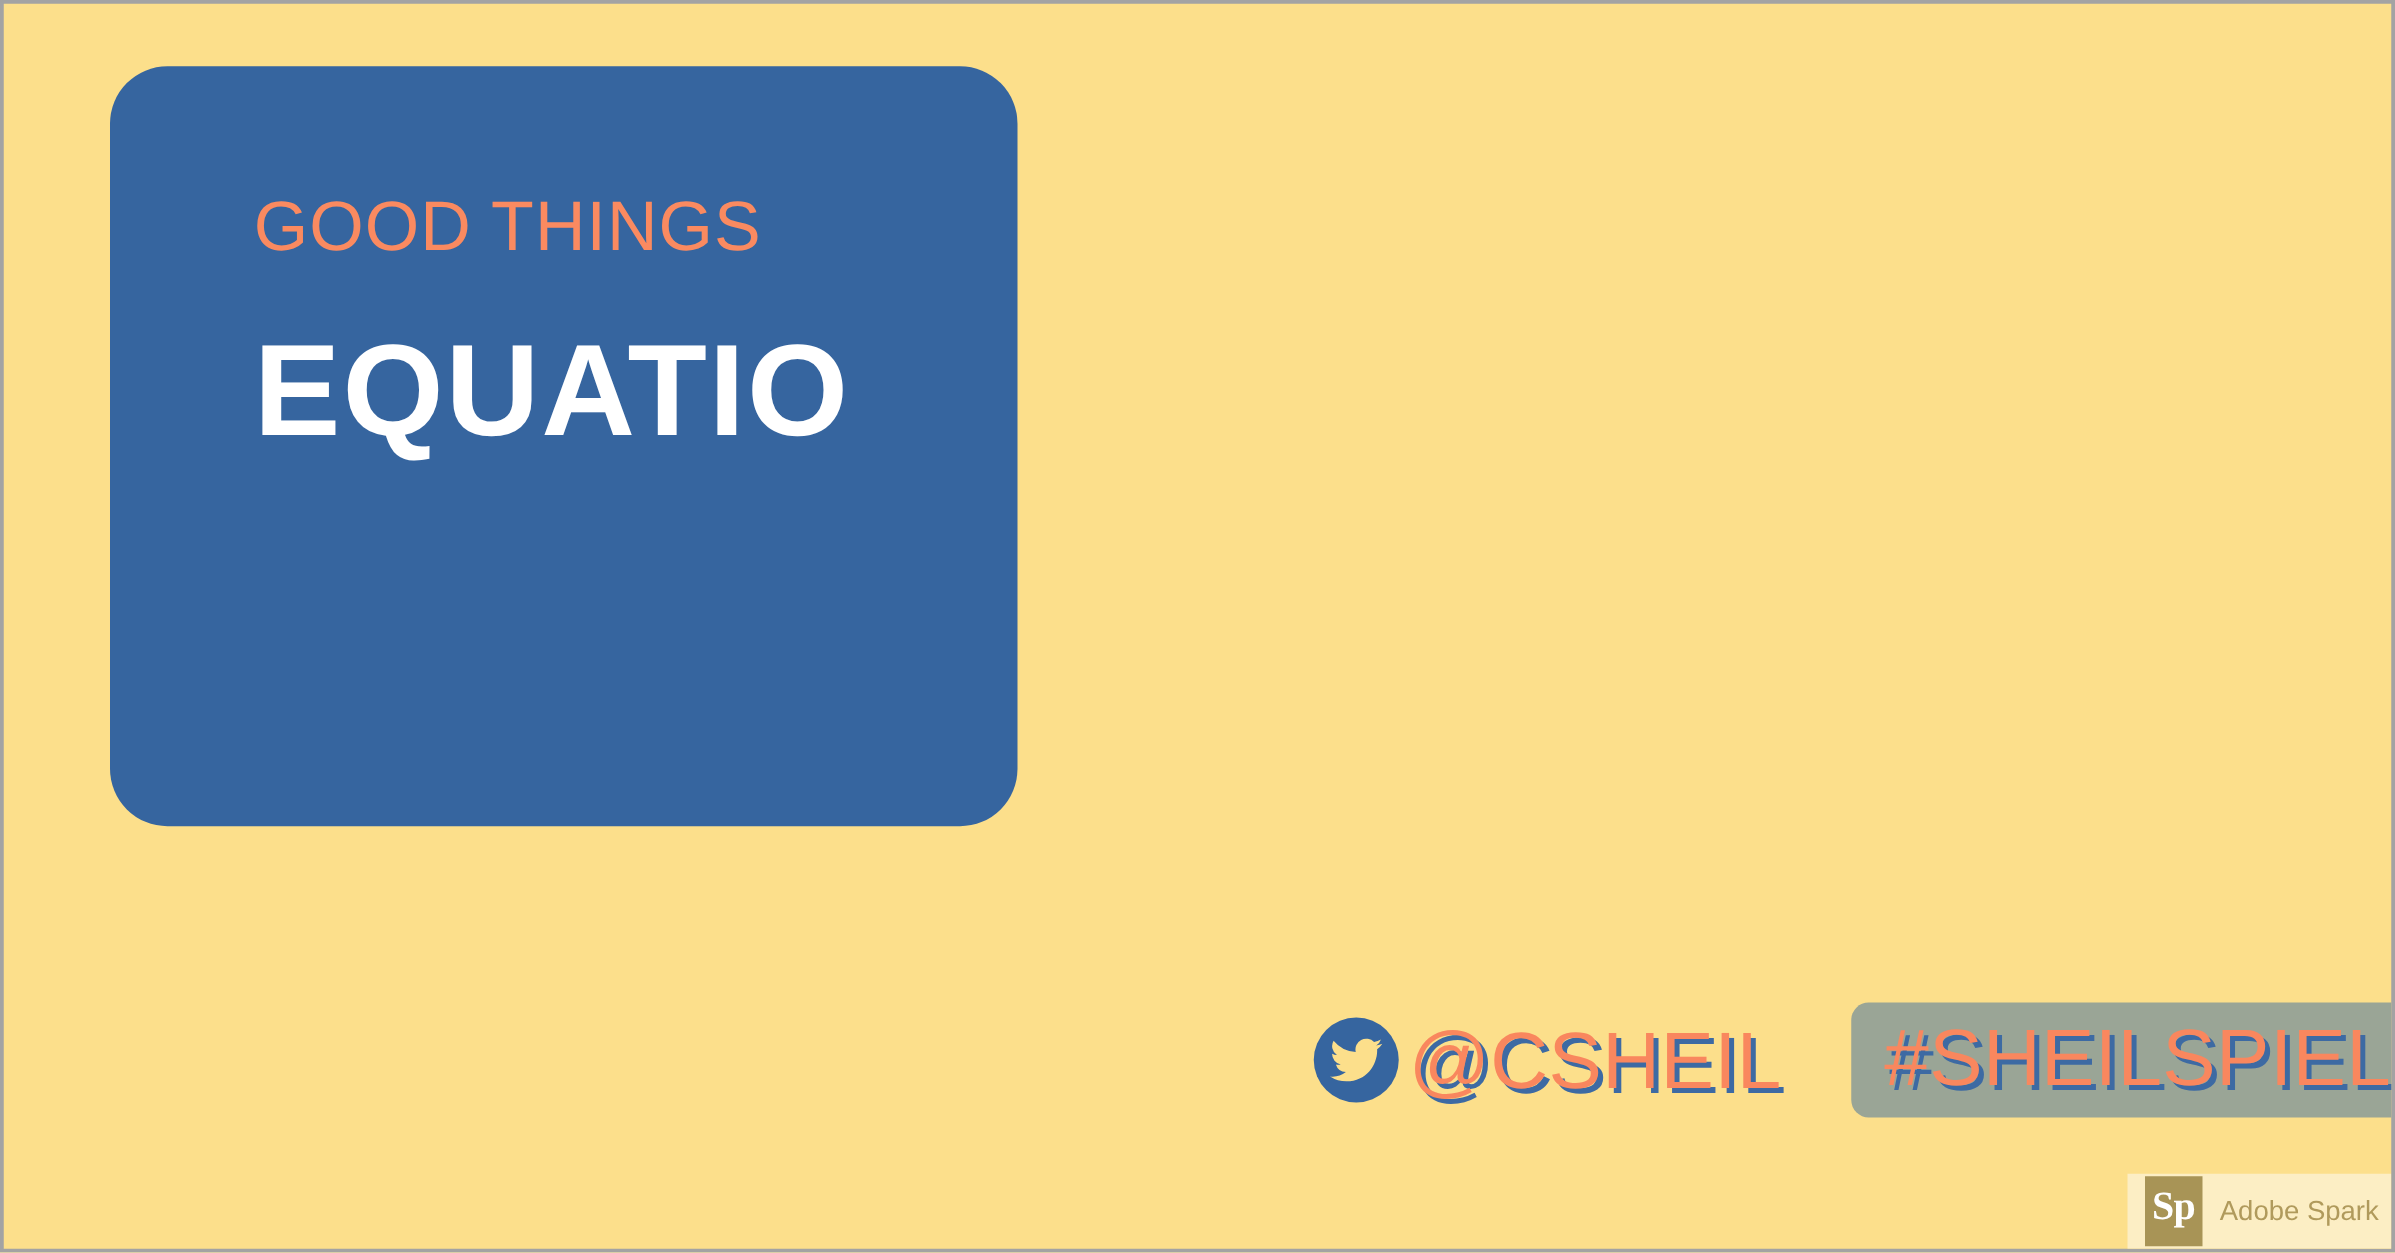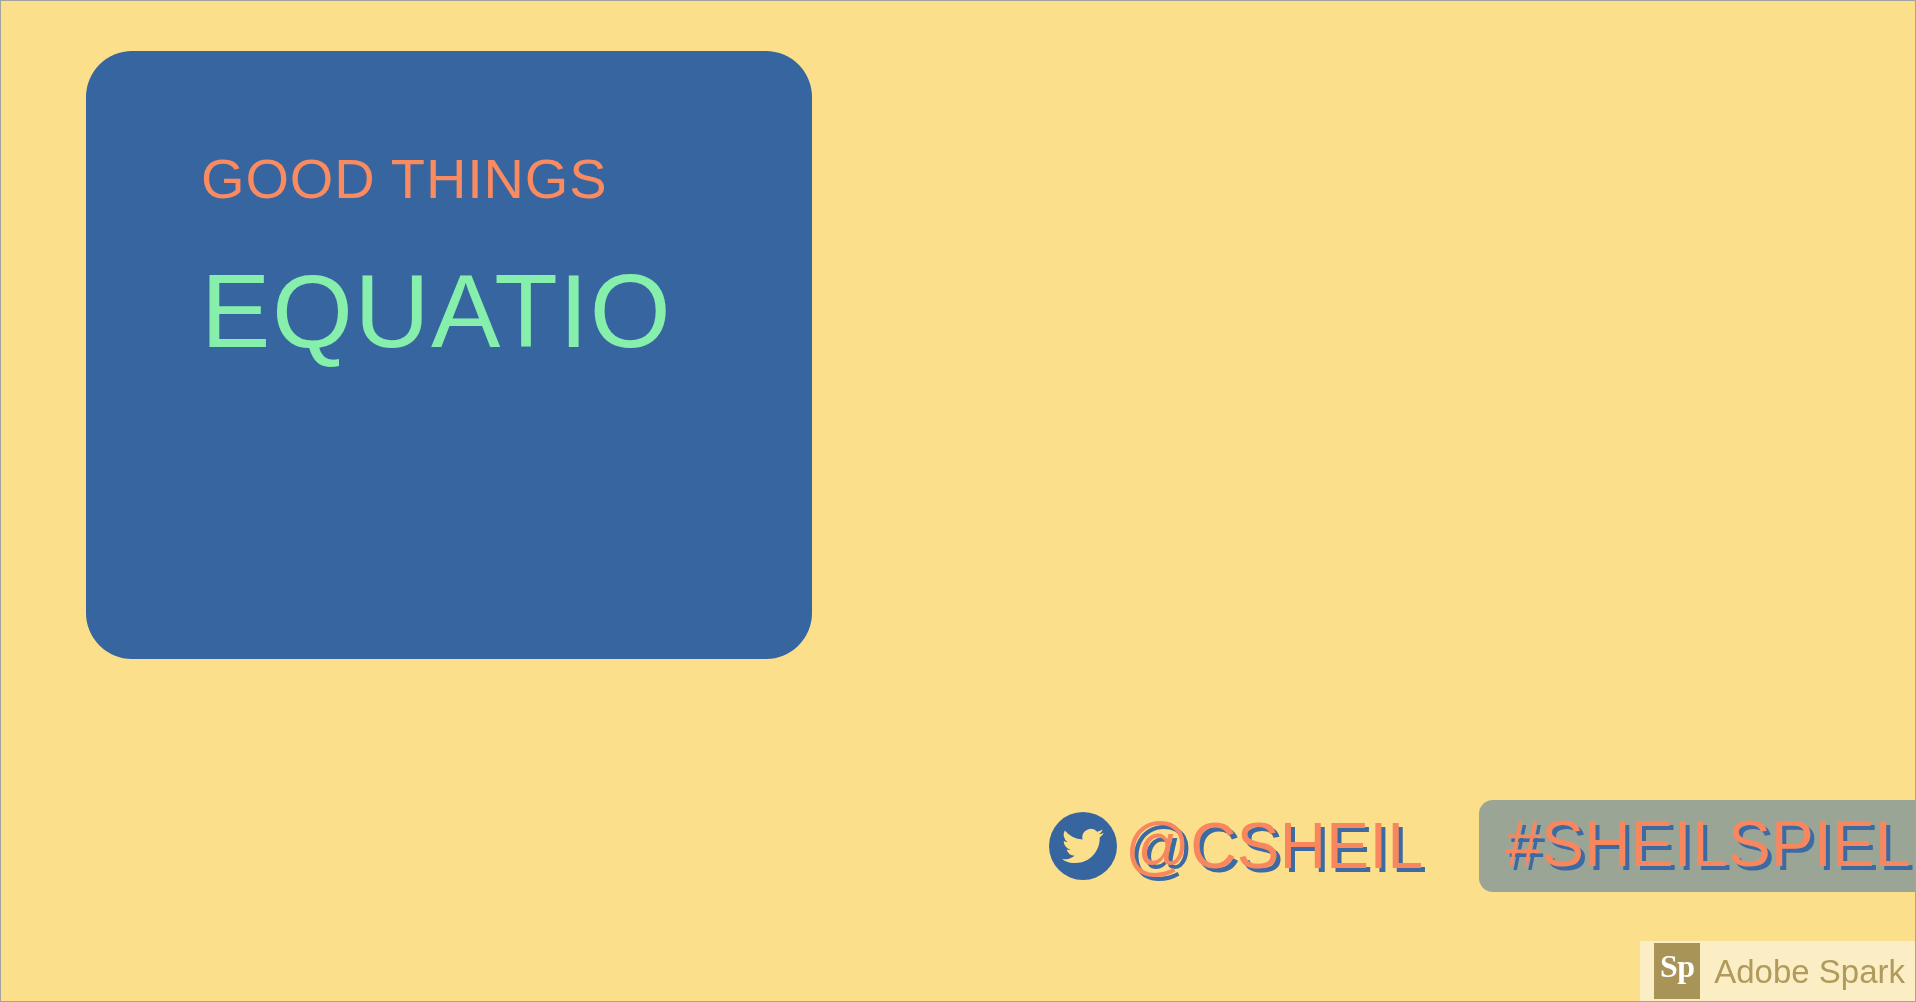--- a/index.html
+++ b/index.html
@@ -14,21 +14,21 @@
     font-family: "Liberation Sans", sans-serif;
     background: #d9dde0;
   }
 
   
   #slide {
     position: relative;
     width: 1916px;
     height: 1002px;
     background: #fcdf8b;
-    border: 1px solid #a3a3a3;
+    border: 3px solid #a3a3a3;
     overflow: hidden;
   }
 
   
   #title-card {
     position: absolute;
     left: 85px;
     top: 50px;
     width: 726px;
     height: 608px;
@@ -52,23 +52,24 @@
     -webkit-font-smoothing: antialiased;
   }
 
   .title-line.small {
     color: #fa8a60;
     font-size: 56px;
     margin-bottom: 52px;
   }
 
   .title-line.big {
-    color: #86efac;
+    color: #ffffff;
     font-size: 104px;
     margin-top: 4px;
+    font-weight: bold;
   }
 
   
   #social-row {
     position: absolute;
     left: 1048px;
     top: 795px;
     height: 100px;
     display: flex;
     align-items: center;
@@ -132,21 +133,21 @@
     line-height: 46px;
     text-align: center;
     letter-spacing: -0.02em;
     flex: 0 0 auto;
   }
 
   #spark-label {
     margin-left: 14px;
     color: #b09a5c;
     font-family: "Liberation Sans", sans-serif;
-    font-size: 33px;
+    font-size: 22px;
     line-height: 1;
     white-space: nowrap;
   }
 </style>
 </head>
 <body>
 
 <div id="slide">
 
   <div id="title-card">

